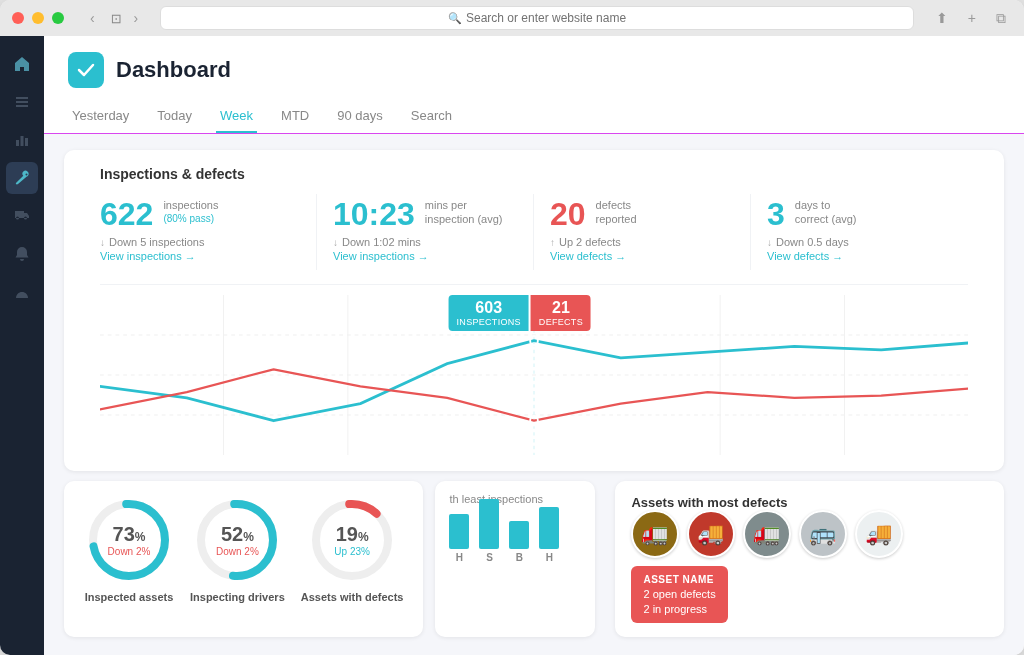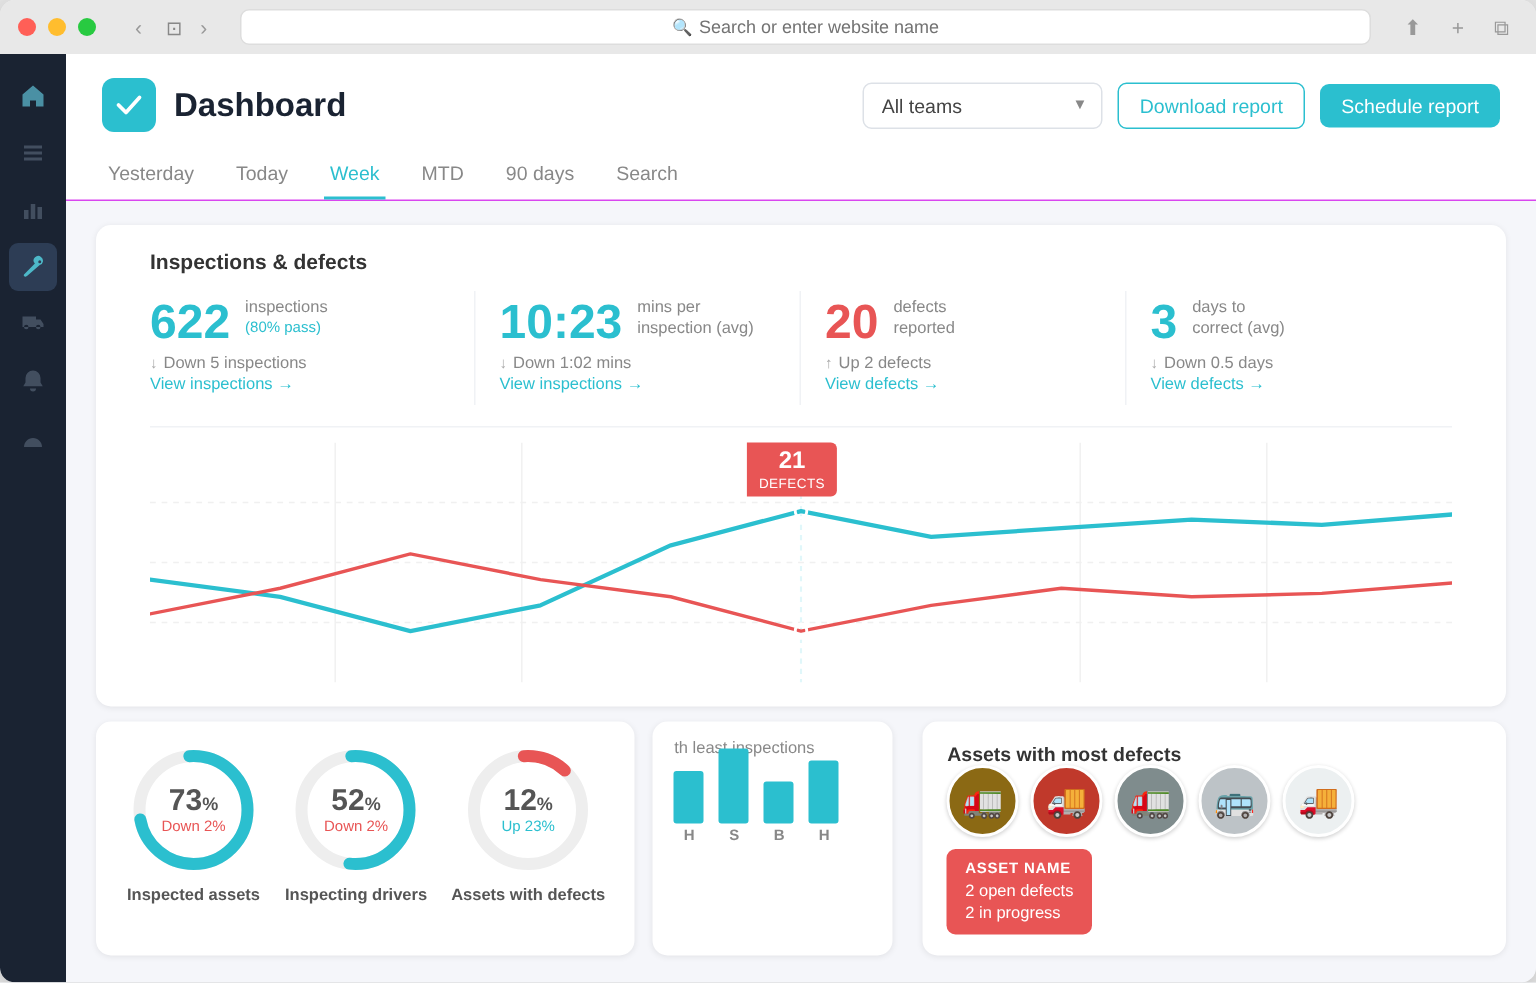--- a/index.html
+++ b/index.html
@@ -176,28 +176,20 @@
     <div class="main-content">
 
       <div class="header">
         <div class="header-top">
           <div class="app-logo">
             <svg width="20" height="20" viewBox="0 0 20 20" fill="white">
                 <path d="M3 10l5 5L17 5" stroke="white" stroke-width="2.5" fill="none" stroke-linecap="round" stroke-linejoin="round"></path>
               </svg>
           </div>
           <h1 class="header-title">Dashboard</h1>
-          <div class="header-controls">
-            <div class="select-wrapper">
-              <select class="teams-select"><option>All teams</option></select>
-              <span class="select-arrow">▼</span>
-            </div>
-            <button class="btn-outline">Download report</button>
-            <button class="btn-solid">Schedule report</button>
-          </div>
         </div>
         <div class="tabs">
           <div class="tab">Yesterday</div>
           <div class="tab">Today</div>
           <div class="tab active">Week</div>
           <div class="tab">MTD</div>
           <div class="tab">90 days</div>
           <div class="tab">Search</div>
         </div>
       </div>
@@ -264,20 +256,24 @@
               <div class="stat-sublabel">
                 <span class="arrow-down">↓</span>
                 <span>Down 0.5 days</span>
               </div>
               <span class="view-link">View defects →</span>
             </div>
           </div>
 
           <div class="chart-container">
             <div class="chart-badges">
+              <div class="badge-teal">
+                <span style="font-size:16px;font-weight:800;">603</span>
+                <span class="badge-label">INSPECTIONS</span>
+              </div>
               <div class="badge-red">
                 <span style="font-size:16px;font-weight:800;">21</span>
                 <span class="badge-label">DEFECTS</span>
               </div>
             </div>
             <svg class="chart-svg" viewBox="0 0 900 140" preserveAspectRatio="none">
 
               <line x1="0" y1="35" x2="900" y2="35" stroke="#f0f0f0" stroke-width="1" stroke-dasharray="4,4"></line>
               <line x1="0" y1="70" x2="900" y2="70" stroke="#f0f0f0" stroke-width="1" stroke-dasharray="4,4"></line>
               <line x1="0" y1="105" x2="900" y2="105" stroke="#f0f0f0" stroke-width="1" stroke-dasharray="4,4"></line>
@@ -331,21 +327,21 @@
               <div class="donut-label">Inspecting drivers</div>
             </div>
 
             <div class="donut-card">
               <div class="donut-wrapper">
                 <svg width="90" height="90" viewBox="0 0 90 90">
                   <circle cx="45" cy="45" r="36" stroke="#eee" stroke-width="8"></circle>
                   <circle cx="45" cy="45" r="36" stroke="#e85555" stroke-width="8" stroke-dasharray="27 196" stroke-linecap="round" transform="rotate(-90 45 45)"></circle>
                 </svg>
                 <div style="position:absolute;top:50%;left:50%;transform:translate(-50%,-50%);text-align:center;">
-                  <span class="donut-number" style="font-size:20px;font-weight:700;color:#555;">12</span><span style="font-size:12px;color:#555;font-weight:700;">%</span>
+                  <span class="donut-number" style="font-size:20px;font-weight:700;color:#555;">19</span><span style="font-size:12px;color:#555;font-weight:700;">%</span>
                   <div style="font-size:10px;color:#2bbfcf;">Up 23%</div>
                 </div>
               </div>
               <div class="donut-label">Assets with defects</div>
             </div>
           </div>
 
           <div class="least-section">
             <div class="least-title">th least inspections</div>
             <div class="least-bars">

